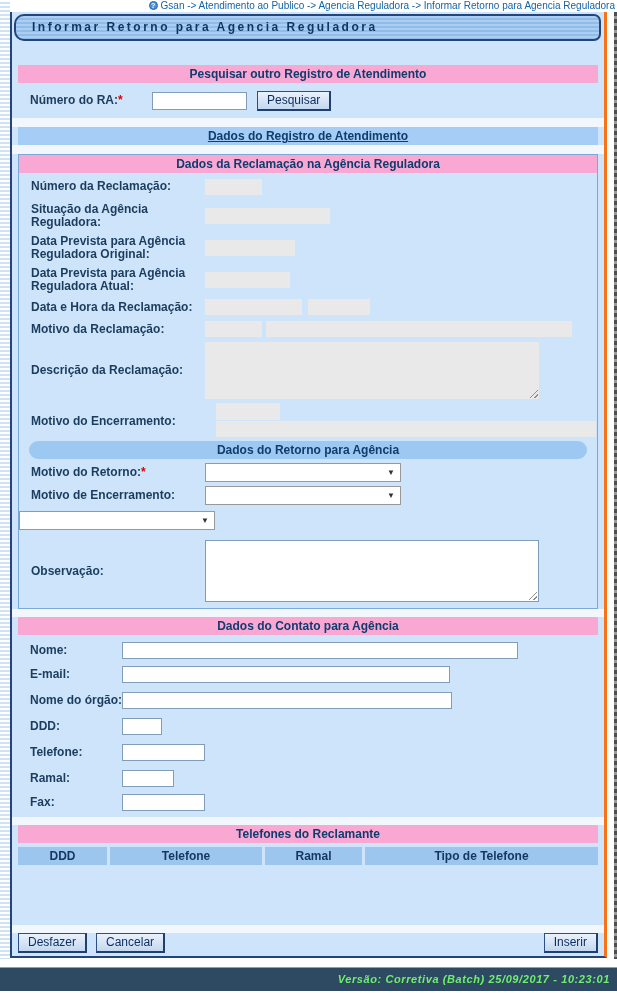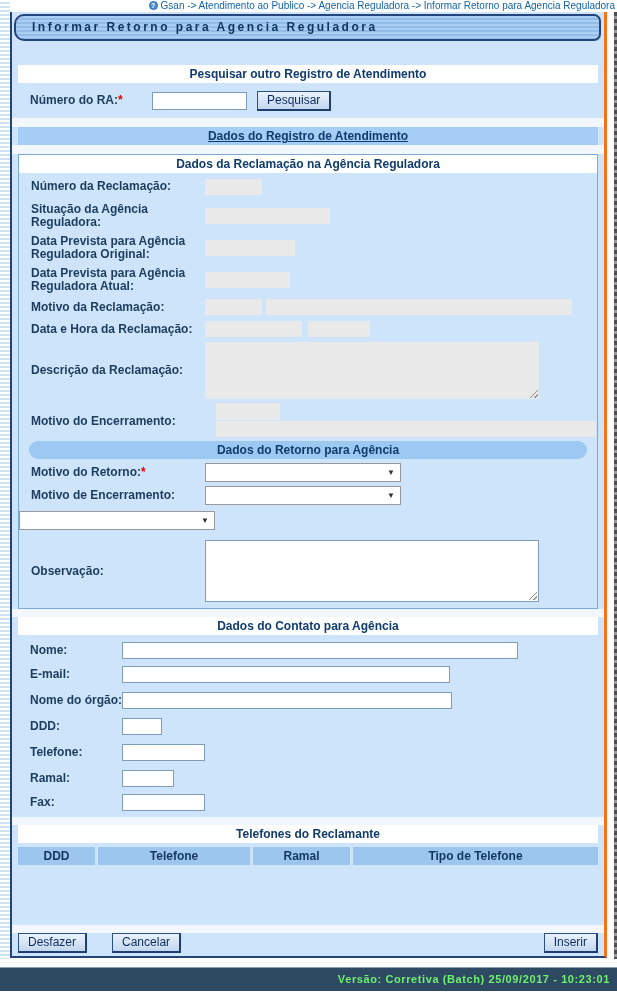--- a/index.html
+++ b/index.html
@@ -41,21 +41,21 @@
   }
   .title-box {
     margin: 2px 3px 0 2px; height: 27px;
     border: 2px solid #24457c; border-radius: 10px 7px 7px 10px;
     background: repeating-linear-gradient(to bottom, #abcef2 0 2px, #92bce8 2px 4px);
     line-height: 23px; padding-left: 16px;
     font-weight: bold; color: #0d355f; letter-spacing: 2.5px; font-size: 12px;
   }
   .sec { margin: 0 6px; }
   .sec-header {
-    height: 18px; background: #ffffff; text-align: center; line-height: 18px;
+    height: 18px; background: #f9a8d4; text-align: center; line-height: 18px;
     font-weight: bold; color: #103c6e;
   }
   .gap24 { height: 24px; }
   .sep { height: 9px; background: #f1f7fd; }
   .sep8 { height: 8px; background: #f1f7fd; }
 
   
   .search-row { height: 35px; display: flex; align-items: center; }
   .flabel, .clabel, .slabel {
     font-weight: bold; color: #1c3c5e; line-height: 13px;
@@ -119,34 +119,34 @@
   .w-nome { width: 396px; } .w-email { width: 328px; } .w-orgao { width: 330px; }
   .w-ddd { width: 40px; } .w-tel { width: 83px; } .w-ramal { width: 52px; } .w-fax { width: 83px; }
   .pad-top { padding-top: 5px; } .pad-bot { padding-bottom: 3px; }
 
   
   .thead { display: flex; gap: 3px; margin-top: 4px; }
   .thead .th {
     height: 18px; background: #9dc6ef; text-align: center; line-height: 18px;
     font-weight: bold; color: #14375f;
   }
-  .th.c1 { width: 77px; } .th.c2 { width: 152px; } .th.c3 { width: 97px; } .th.c4 { flex: 1; }
+  .th.c1 { width: 89px; } .th.c2 { width: 152px; } .th.c3 { width: 97px; } .th.c4 { flex: 1; }
   .tbody { height: 60px; }
 
   
-  .actions { margin: 0 6px; height: 22px; display: flex; align-items: flex-start; gap: 16px; }
+  .actions { margin: 0 6px; height: 22px; display: flex; align-items: flex-start; }
   .actions .btn { margin-left: 0; margin-right: 9px; }
   .actions .spacer { flex: 1; }
   .actions .btn.right { margin-right: 0; }
 
   .footer {
     position: absolute; left: 0; top: 967px; width: 617px; height: 24px;
     background: #2e4a63; border-top: 1px solid #8aa0b4;
     color: #6ef06e; font-weight: bold; font-size: 11px; line-height: 23px;
-    text-align: right; padding-right: 7px; letter-spacing: 0.6px; white-space: nowrap;
+    text-align: right; padding-right: 7px; letter-spacing: 0.6px; white-space: nowrap; font-style: italic;
   }
 </style>
 </head>
 <body>
 
 <div class="left-strip"></div>
 <div class="right-strip"></div>
 
 <div class="breadcrumb">
   <span class="help-icon">?</span><span>Gsan -&gt; Atendimento ao Publico -&gt; Agencia Reguladora -&gt; Informar Retorno para Agencia Reguladora</span>
@@ -192,29 +192,29 @@
       <div class="flabel">Data Prevista para Agência Reguladora Original:</div>
       <div class="ro w90"></div>
     </div>
 
     <div class="frow h32">
       <div class="flabel">Data Prevista para Agência Reguladora Atual:</div>
       <div class="ro w85"></div>
     </div>
 
     <div class="frow">
+      <div class="flabel">Data e Hora da Reclamação:</div>
+      <div class="ro w97"></div>
+      <div class="ro w62"></div>
+    </div>
+
+    <div class="frow">
       <div class="flabel">Motivo da Reclamação:</div>
       <div class="ro w57"></div>
       <div class="ro w306"></div>
-    </div>
-
-    <div class="frow">
-      <div class="flabel">Data e Hora da Reclamação:</div>
-      <div class="ro w97"></div>
-      <div class="ro w62"></div>
     </div>
 
     <div class="frow">
       <div class="flabel">Descrição da Reclamação:</div>
       <div class="ta ro-ta">
         <span></span>
         <i class="rz"></i>
       </div>
     </div>
 

